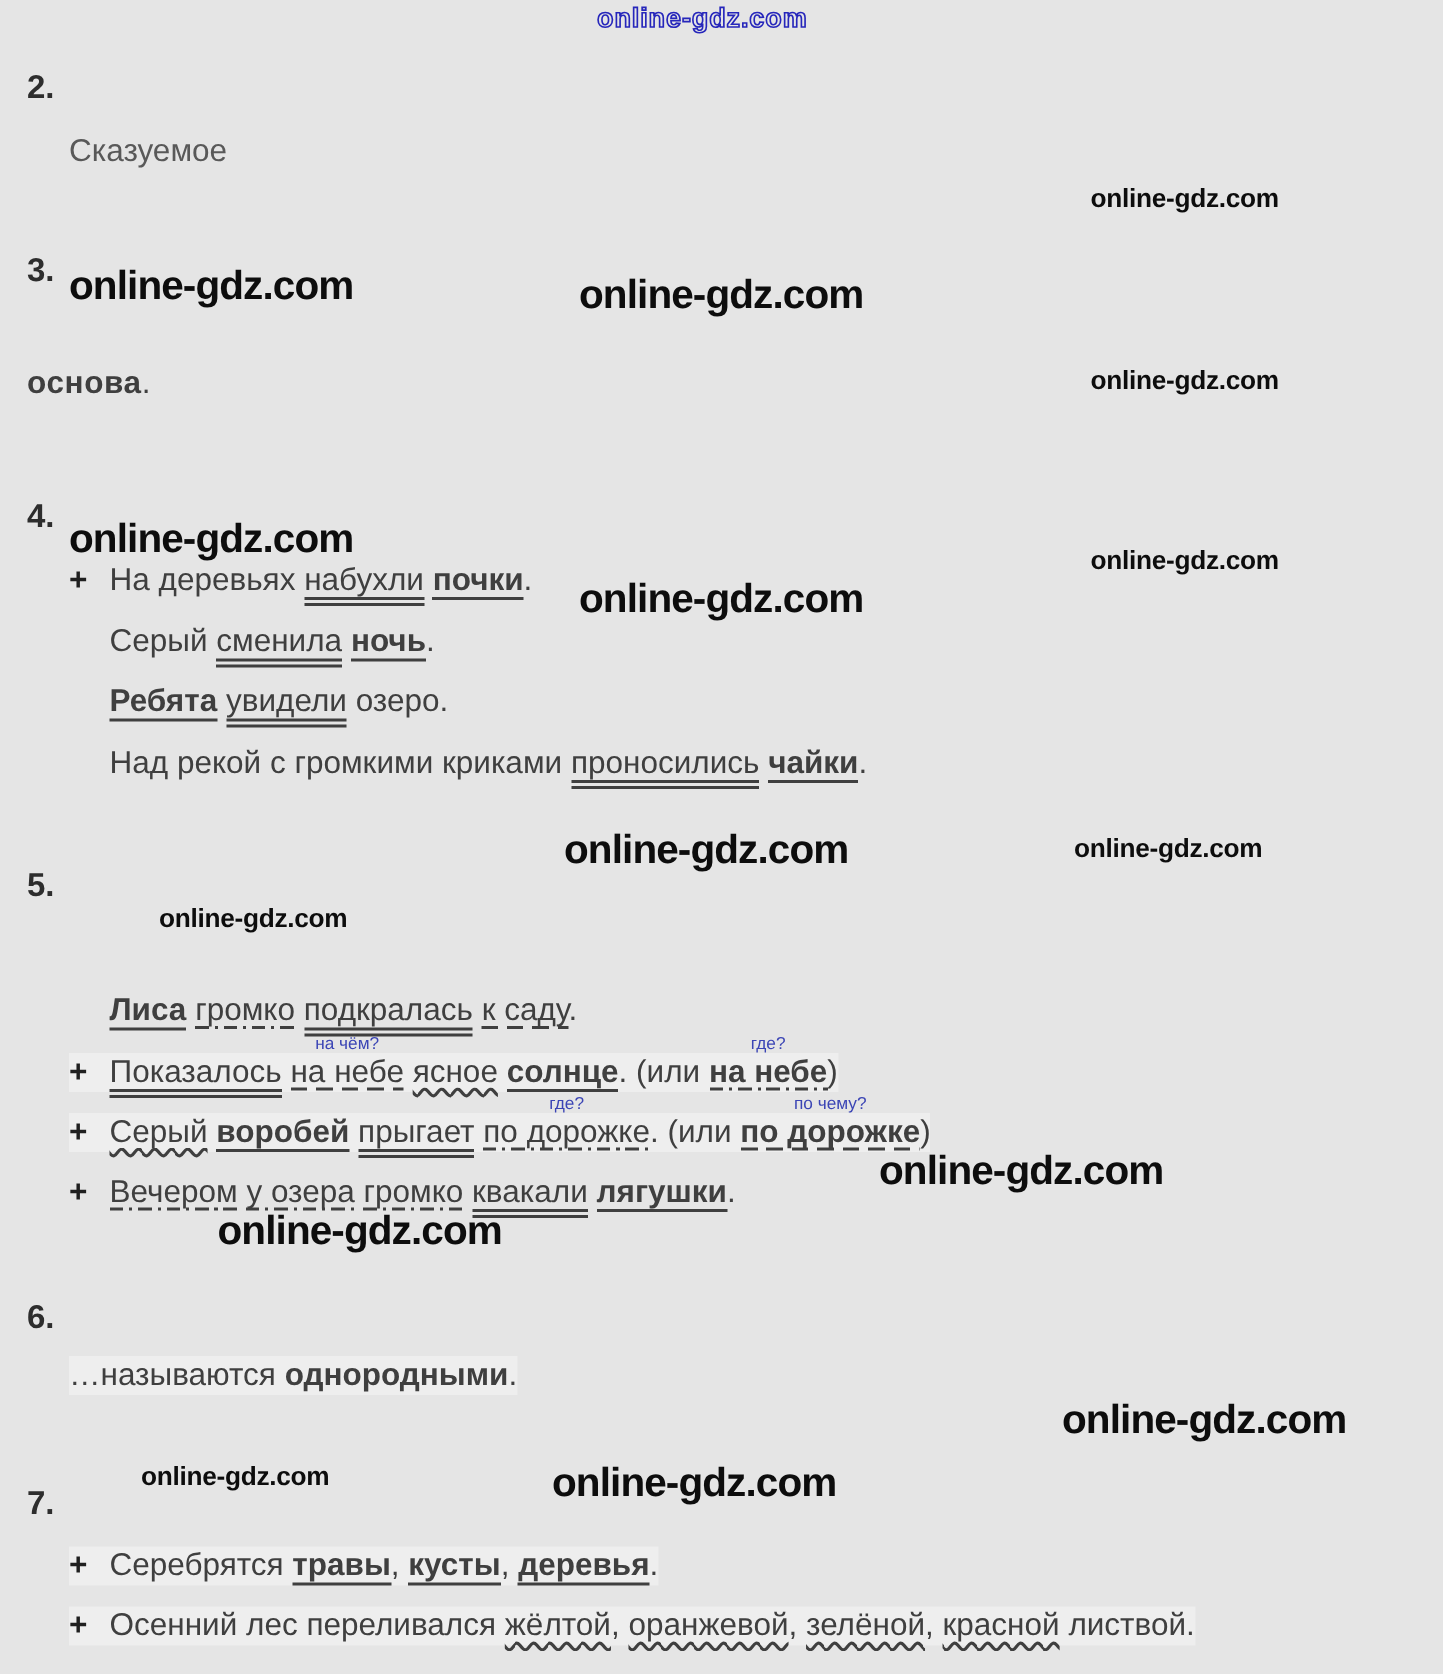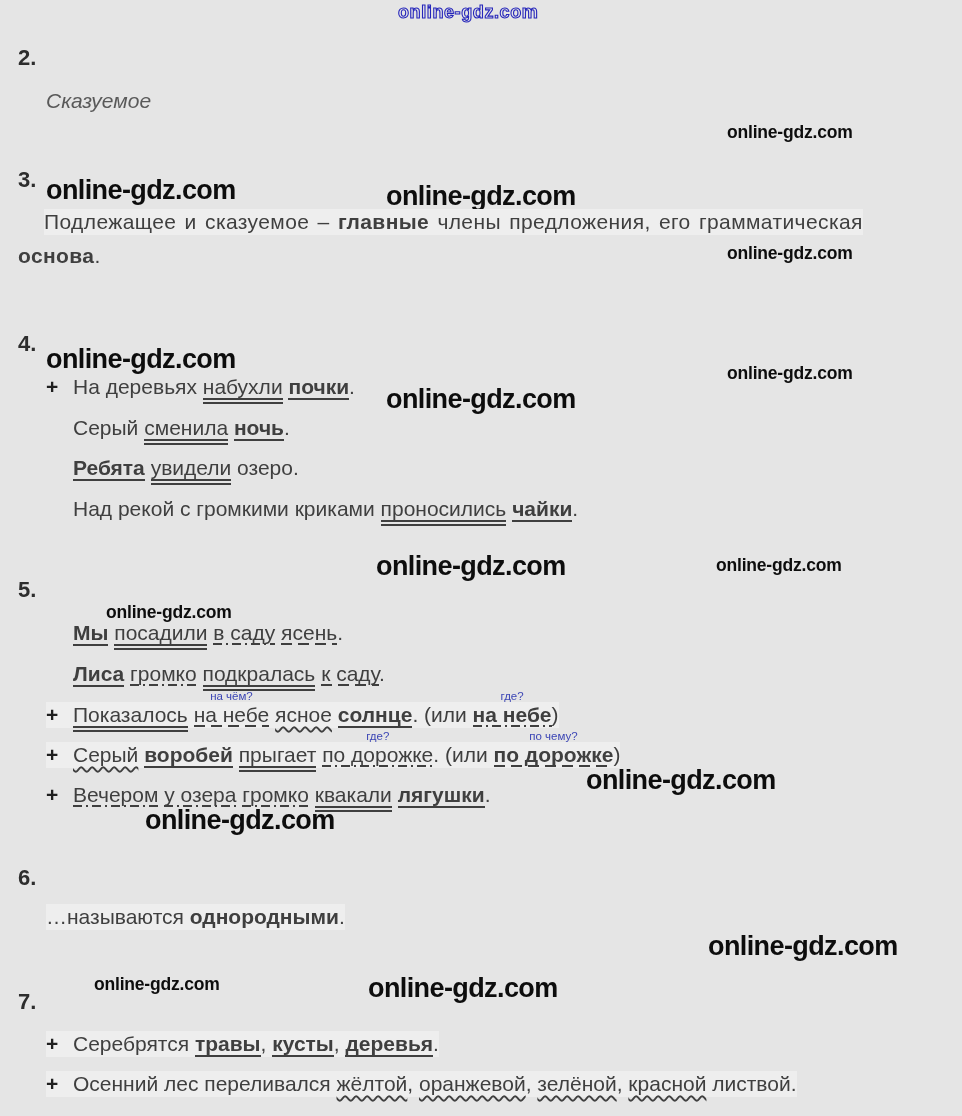--- a/index.html
+++ b/index.html
@@ -11,21 +11,21 @@
   
   .num{position:absolute; font-weight:700; font-size:22px; line-height:24px; color:#2d2d2d;}
   #n2{left:18px; top:46px;}
   #n3{left:18px; top:168px;}
   #n4{left:18px; top:332px;}
   #n5{left:18px; top:578px;}
   #n6{left:18px; top:866px;}
   #n7{left:18px; top:990px;}
   
   .line{position:absolute; font-size:21px; line-height:26px; white-space:nowrap; color:#3f3f3f;}
-  .muted{color:#595959;font-style:italic;}
+  .muted{color:#595959;}
   .shaded{background:#eeeeee;}
   .wide{letter-spacing:0.4px; word-spacing:2px;}
   #s2l0{left:46px; top:88px;}
   #s3l0{left:44px; top:209px;}
   #s3l1{left:18px; top:243px;}
   #s4l0{left:46px; top:374px;}
   #s4l1{left:73px; top:415px;}
   #s4l2{left:73px; top:455px;}
   #s4l3{left:73px; top:496px;}
   #s5l0{left:73px; top:620px;}
@@ -107,31 +107,29 @@
   <div class="wm wm-lg" id="wm12">online-gdz.com</div>
   <div class="wm wm-lg" id="wm13">online-gdz.com</div>
   <div class="wm wm-lg" id="wm14">online-gdz.com</div>
   <div class="wm wm-sm" id="wm15">online-gdz.com</div>
   <div class="wm wm-lg" id="wm16">online-gdz.com</div>
 
   <div class="num" id="n2">2.</div>
   <div class="line muted" id="s2l0"><span class="seg">Сказуемое</span></div>
 
   <div class="num" id="n3">3.</div>
-  <div class="line shaded wide" id="s3l0"><span class="seg">Подлежащее и сказуемое – </span><span class="seg b">главные</span><span class="seg"> члены предложения, его грамматическая</span></div>
   <div class="line wide" id="s3l1"><span class="seg b">основа</span><span class="seg">.</span></div>
 
   <div class="num" id="n4">4.</div>
   <div class="line" id="s4l0"><span class="plus">+</span><span class="seg">На деревьях </span><span class="seg u-double">набухли</span><span class="seg"> </span><span class="seg u-solid">почки</span><span class="seg">.</span></div>
   <div class="line" id="s4l1"><span class="seg">Серый </span><span class="seg u-double">сменила</span><span class="seg"> </span><span class="seg u-solid">ночь</span><span class="seg">.</span></div>
   <div class="line" id="s4l3"><span class="seg">Над рекой с громкими криками </span><span class="seg u-double">проносились</span><span class="seg"> </span><span class="seg u-solid">чайки</span><span class="seg">.</span></div>
   <div class="line" id="s4l2"><span class="seg u-solid">Ребята</span><span class="seg"> </span><span class="seg u-double">увидели</span><span class="seg"> озеро.</span></div>
 
   <div class="num" id="n5">5.</div>
-  <div class="line" id="s5l0"><span class="seg u-solid">Мы</span><span class="seg"> </span><span class="seg u-double">посадили</span><span class="seg"> </span><span class="seg u-dashdot">в саду</span><span class="seg"> </span><span class="seg u-dashed">ясень</span><span class="seg">.</span></div>
   <div class="line" id="s5l1"><span class="seg u-solid">Лиса</span><span class="seg"> </span><span class="seg u-dashdot">громко</span><span class="seg"> </span><span class="seg u-double">подкралась</span><span class="seg"> </span><span class="seg u-dashed">к саду</span><span class="seg">.</span></div>
   <div class="line shaded" id="s5l2"><span class="plus">+</span><span class="seg u-double">Показалось</span><span class="seg"> </span><span class="seg u-dashed">на небе<span class="qlabel">на чём?</span></span><span class="seg"> </span><span class="seg u-wavy">ясное</span><span class="seg"> </span><span class="seg u-solid">солнце</span><span class="seg">. (или </span><span class="seg u-dashdot b">на небе<span class="qlabel">где?</span></span><span class="seg">)</span></div>
   <div class="line shaded" id="s5l3"><span class="plus">+</span><span class="seg u-wavy">Серый</span><span class="seg"> </span><span class="seg u-solid">воробей</span><span class="seg"> </span><span class="seg u-double">прыгает</span><span class="seg"> </span><span class="seg u-dashdot">по дорожке<span class="qlabel">где?</span></span><span class="seg">. (или </span><span class="seg u-dashed b">по дорожке<span class="qlabel">по чему?</span></span><span class="seg">)</span></div>
   <div class="line" id="s5l4"><span class="plus">+</span><span class="seg u-dashdot">Вечером</span><span class="seg"> </span><span class="seg u-dashdot">у озера</span><span class="seg"> </span><span class="seg u-dashdot">громко</span><span class="seg"> </span><span class="seg u-double">квакали</span><span class="seg"> </span><span class="seg u-solid">лягушки</span><span class="seg">.</span></div>
 
   <div class="num" id="n6">6.</div>
   <div class="line shaded" id="s6l0"><span class="seg">…называются </span><span class="seg b">однородными</span><span class="seg">.</span></div>
 
   <div class="num" id="n7">7.</div>
   <div class="line shaded" id="s7l1"><span class="plus">+</span><span class="seg">Осенний лес переливался </span><span class="seg u-wavy">жёлтой</span><span class="seg">, </span><span class="seg u-wavy">оранжевой</span><span class="seg">, </span><span class="seg u-wavy">зелёной</span><span class="seg">, </span><span class="seg u-wavy">красной</span><span class="seg"> листвой.</span></div>

